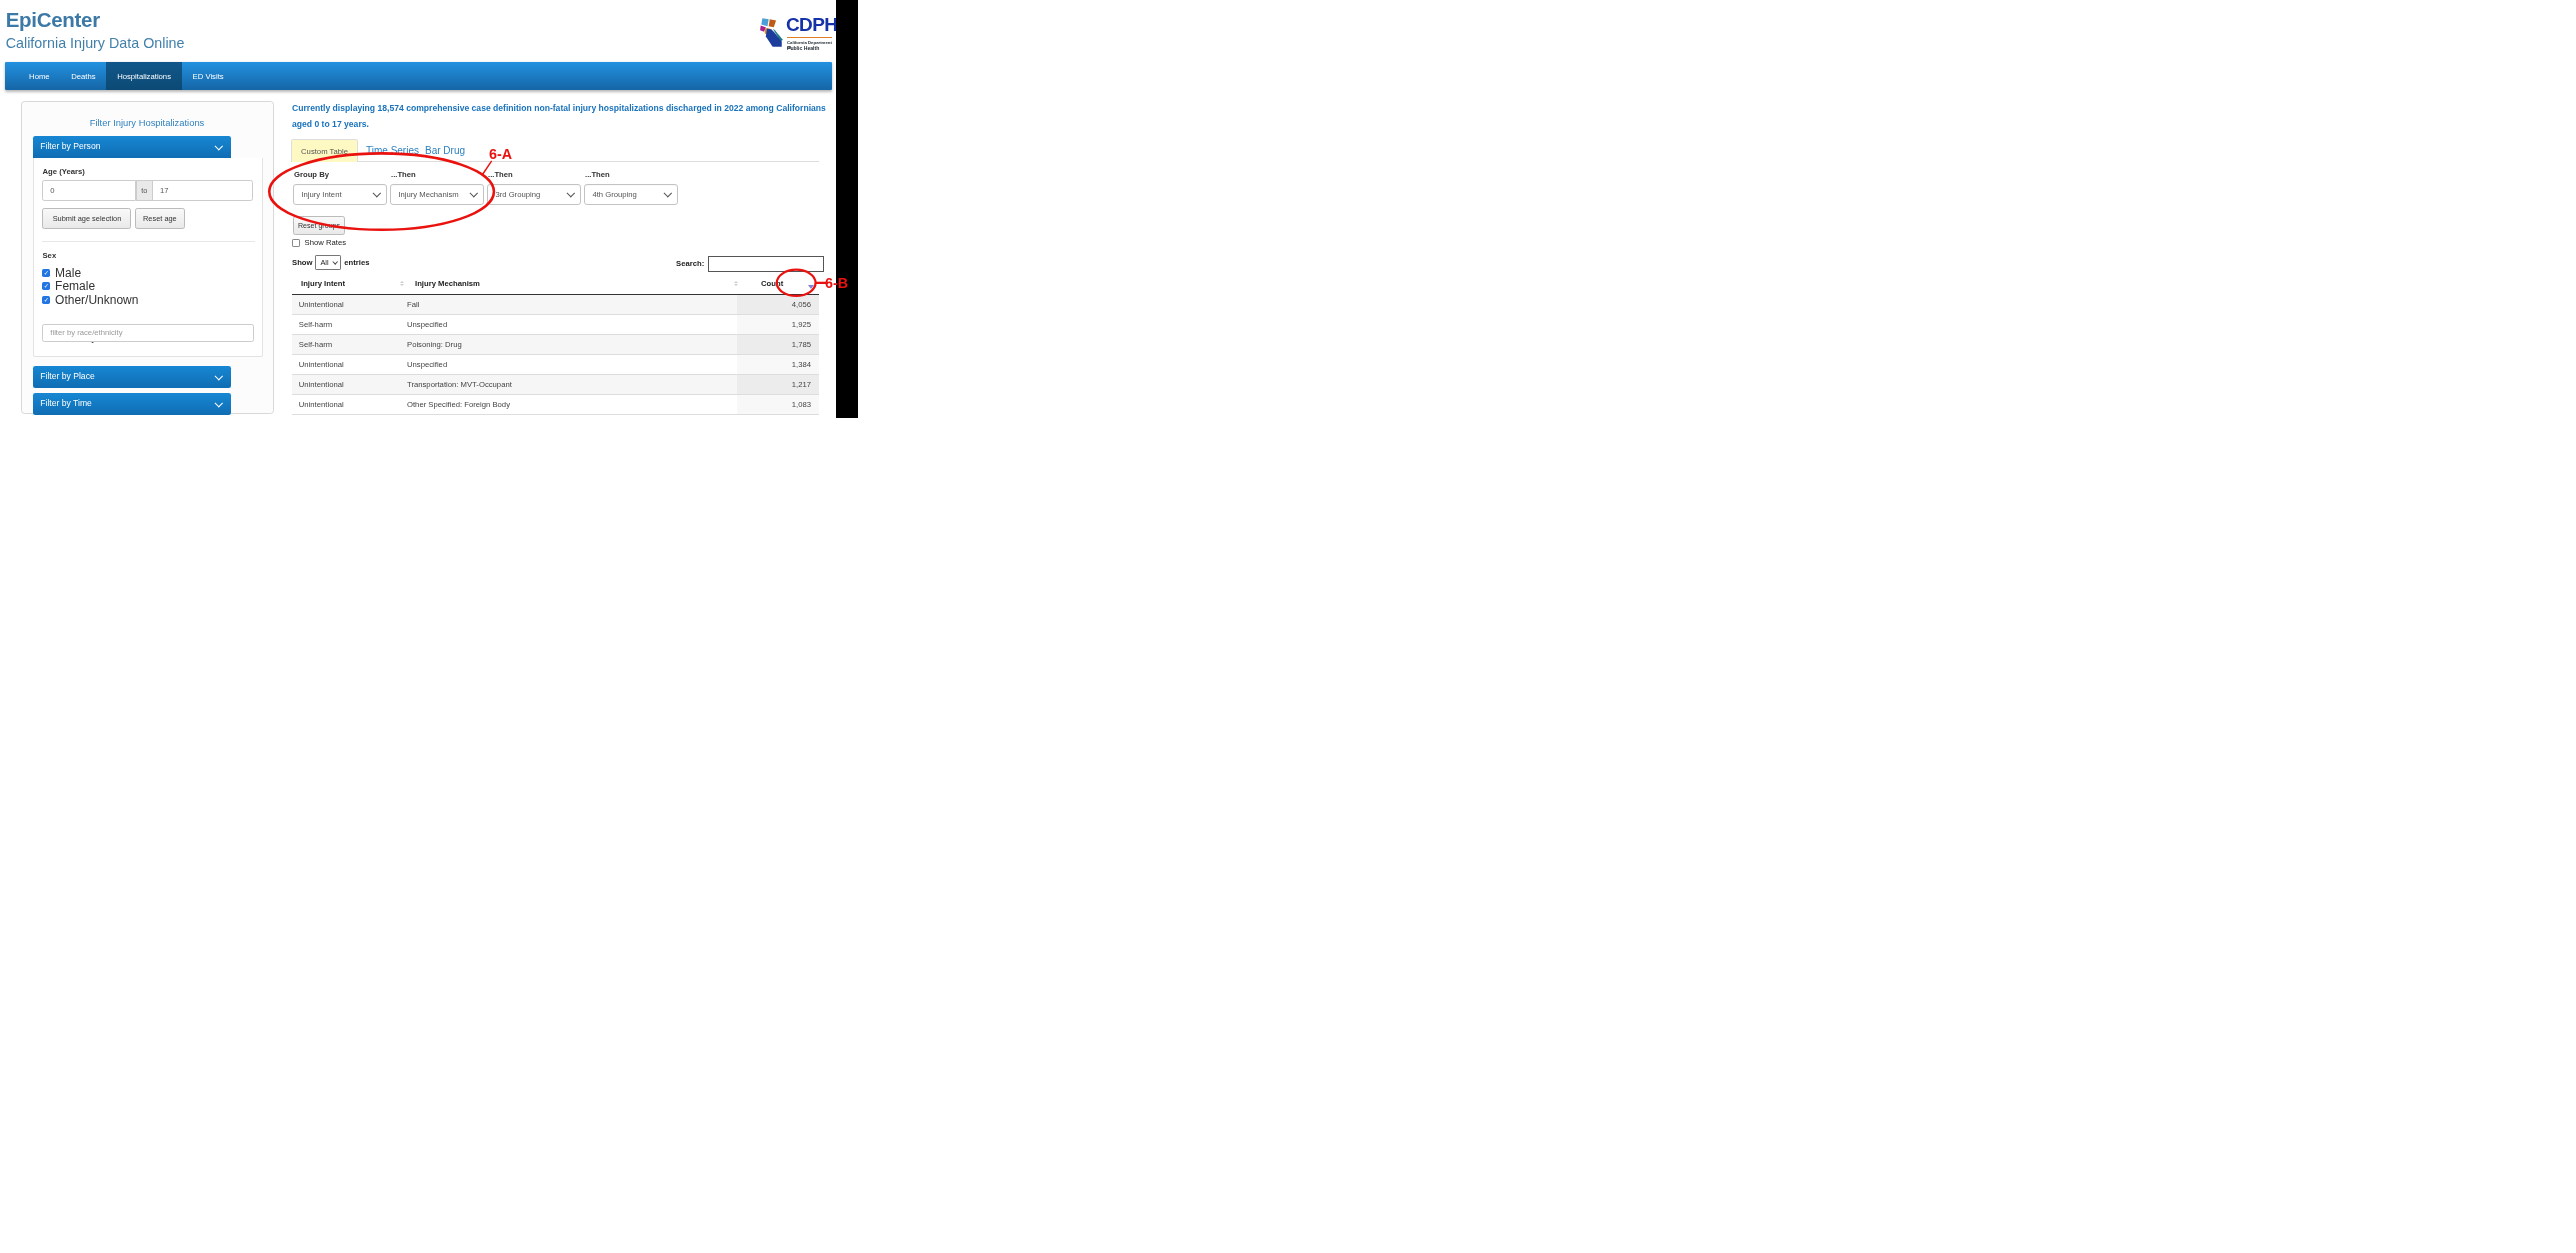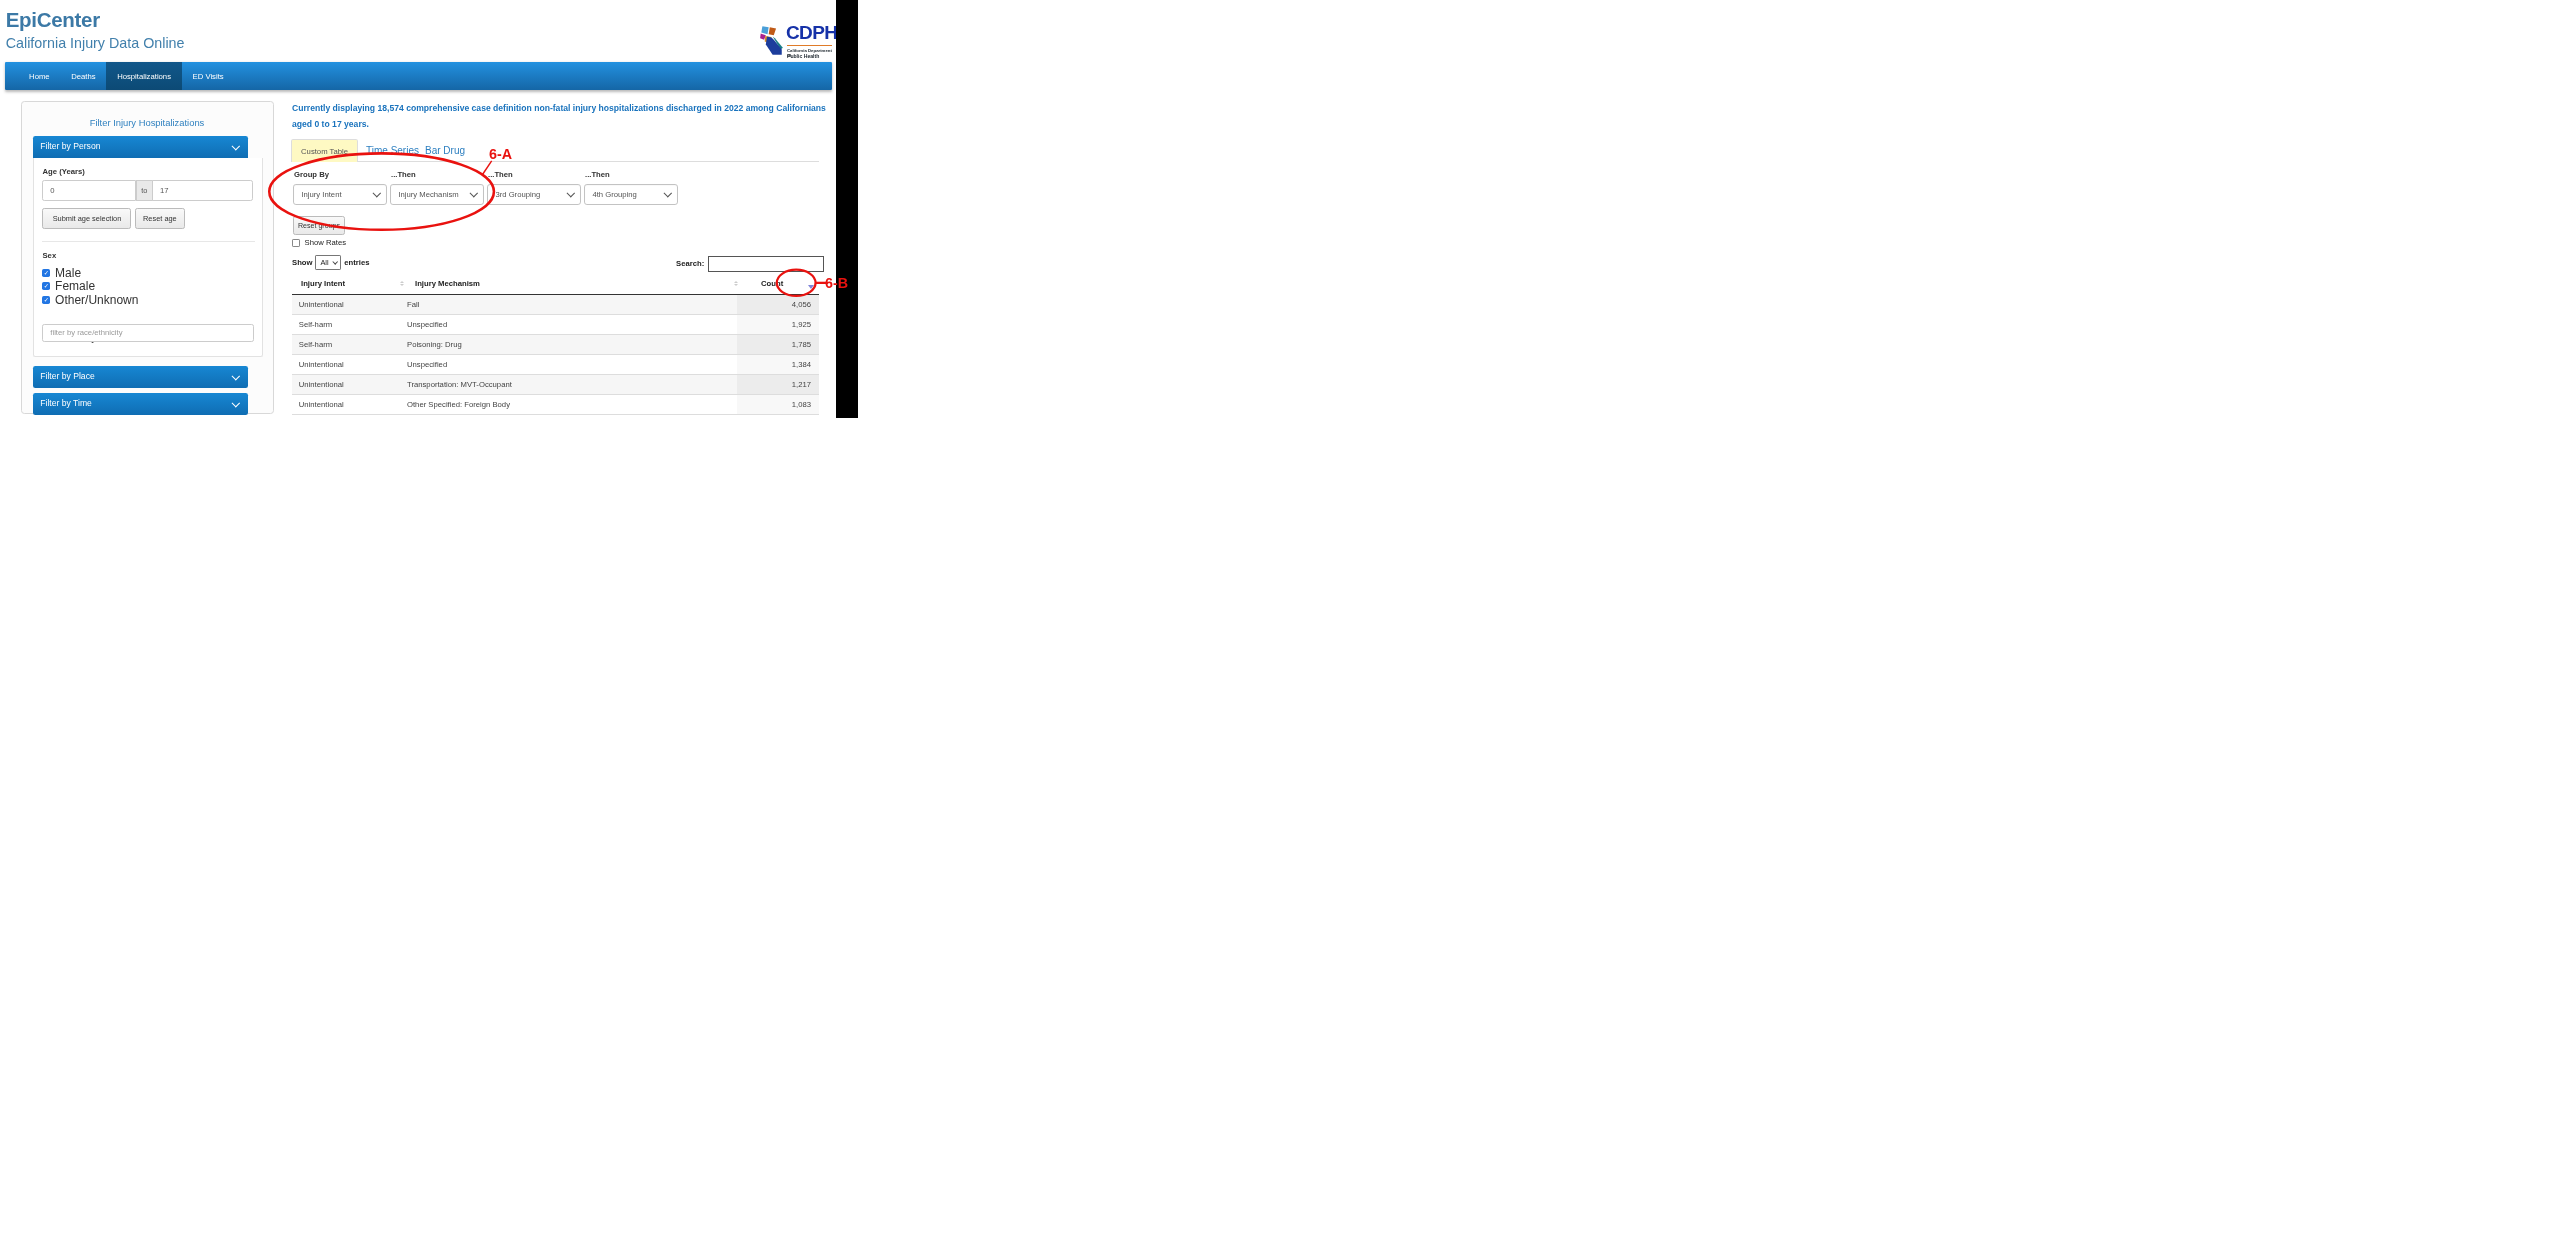--- a/index.html
+++ b/index.html
@@ -5,39 +5,39 @@
   html,body{margin:0;padding:0;background:#fff;}
   .page{position:relative;width:859px;height:418px;background:#ffffff;overflow:hidden;
         font-family:"Liberation Sans","DejaVu Sans",sans-serif;}
   .abs{position:absolute;}
 
   
   .brand-title{left:5.7px;top:8px;font-size:20.5px;font-weight:bold;color:#3c79a6;letter-spacing:-0.3px;}
   .brand-sub{left:5.7px;top:35px;font-size:14.3px;color:#4280ac;}
 
   
-  .logo{left:759px;top:15.4px;width:74px;height:36px;margin-top:8px;}
+  .logo{left:759px;top:15.4px;width:74px;height:36px;}
   .logo-ca{position:absolute;left:0;top:2.3px;}
   .logo-word{position:absolute;left:27px;top:-1.7px;font-size:19px;font-weight:bold;color:#1632a8;letter-spacing:-0.6px;}
   .logo-rule{position:absolute;left:28px;top:21.7px;width:45px;height:1.1px;background:#e07b28;}
   .logo-org1{position:absolute;left:28px;top:24.5px;font-size:4.3px;font-weight:bold;color:#222b33;}
   .logo-org2{position:absolute;left:28px;top:30px;font-size:5.1px;font-weight:bold;color:#222b33;}
 
   
   .nav{left:4.6px;top:62px;width:827px;height:28px;border-radius:1.1px;
        background:linear-gradient(#2391e0,#1566a6);box-shadow:0 1.7px 2.9px rgba(0,0,0,.28);
        display:flex;align-items:stretch;padding-left:13.7px;box-sizing:border-box;}
   .nav-item{display:flex;align-items:center;padding:0 10.8px;color:#fff;font-size:7.7px;cursor:pointer;}
   .nav-item.active{background:linear-gradient(#11578a,#0c4a75);}
 
   
   .card{left:20.5px;top:101px;width:253px;height:313px;background:#fcfcfc;border:0.6px solid #d8d8d8;
         border-radius:3.4px;box-sizing:border-box;}
   .card-title{position:absolute;left:0;top:15px;width:100%;text-align:center;font-size:9.4px;color:#2f80bf;}
-  .sec-bar{position:absolute;left:11.4px;width:215px;height:21.7px;border-radius:2.3px;
+  .sec-bar{position:absolute;left:11.4px;width:198px;height:21.7px;border-radius:2.3px;
            background:linear-gradient(#1787d3,#0f6db3);color:#fff;font-size:8.6px;
            line-height:21.7px;padding-left:7.4px;box-sizing:border-box;cursor:pointer;}
   .sec-bar.top{border-radius:2.3px 2.3px 0 0;}
   .chev{position:absolute;right:9px;top:50%;width:4.6px;height:4.6px;border-right:1.4px solid #fff;
         border-bottom:1.4px solid #fff;transform:translateY(-70%) rotate(45deg);}
   .person-bar{top:34px;}
   .person-body{position:absolute;left:11.4px;top:56px;width:230px;height:199px;background:#fff;
                border:0.6px solid #e2e2e2;border-top:none;border-radius:0 0 2.3px 2.3px;box-sizing:border-box;}
   .lbl{font-size:7.7px;font-weight:bold;color:#333;text-align:right;}
   .age-lbl{position:absolute;left:8.6px;top:9px;}

